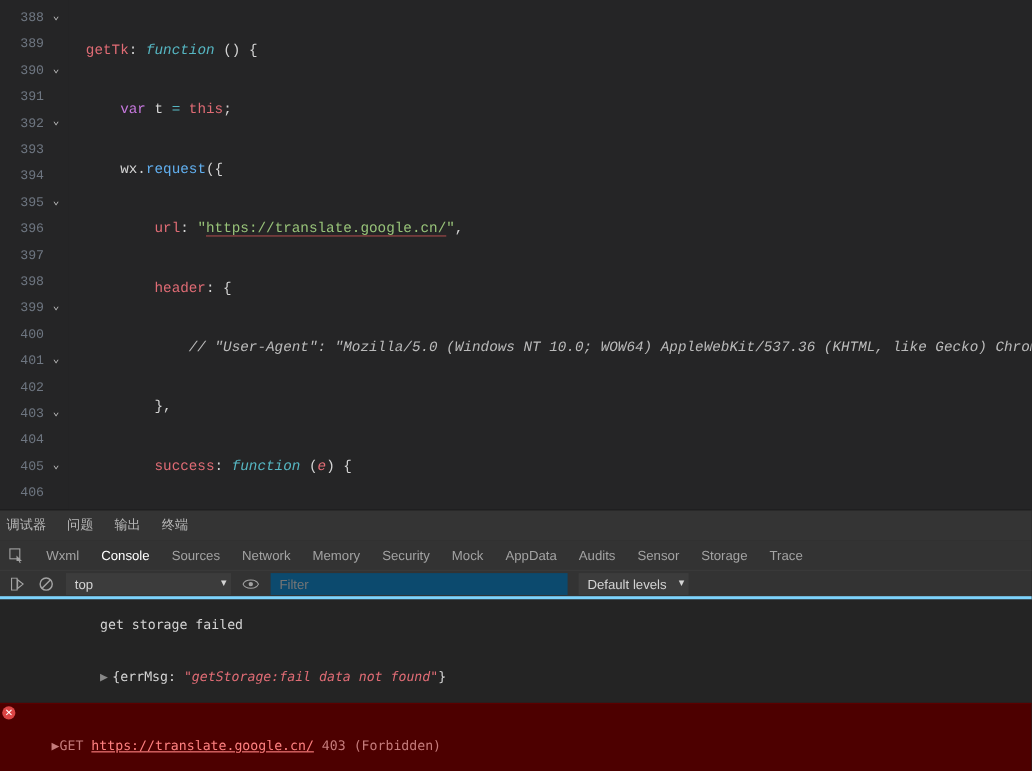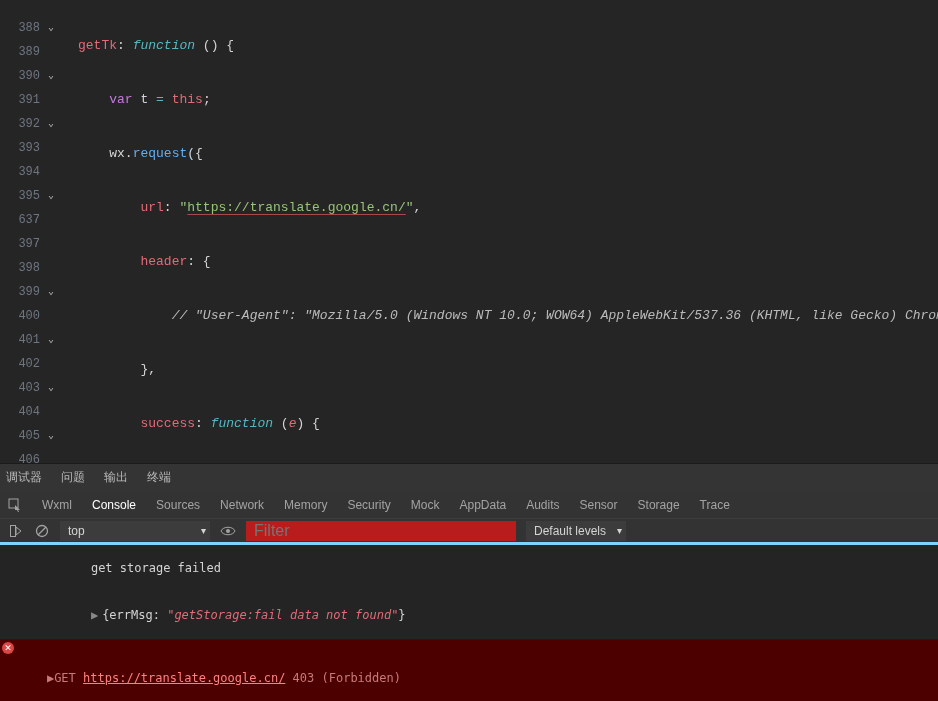--- a/index.html
+++ b/index.html
@@ -19,21 +19,21 @@
     background: #252526;
     height: 463px;
     display: flex;
     overflow: hidden;
   }
   .gutter {
     width: 62px;
     background: #252526;
     color: #6e7681;
     text-align: right;
-    padding-top: 16px;
+    padding-top: 4px;
     flex-shrink: 0;
     user-select: none;
   }
   .gutter-row {
     height: 24px;
     line-height: 24px;
     display: flex;
     justify-content: flex-end;
     align-items: center;
     padding-right: 6px;
@@ -134,27 +134,27 @@
     position: relative;
     color: #d4d4d4;
     width: 150px;
   }
   .dropdown::after {
     content: "▾";
     position: absolute; right: 4px; top: 0;
     font-size: 10px;
   }
   .filter-input {
-    background: #b91c1c;
+    background: #0c4a6e;
     border: none;
     color: #d4d4d4;
     height: 20px;
     padding: 0 8px;
     width: 270px;
-    font-size: 16px;
+    font-size: 12px;
   }
 
   .console-body {
     background: #242424;
     height: calc(701px - 463px - 28px - 28px - 26px);
     overflow: hidden;
     font-size: 12px;
     font-family: Consolas, monospace;
     position: relative;
   }
@@ -224,21 +224,21 @@
       </div>
     <div class="gutter-row">
         <span>394</span>
         <span class="fold-arrow" style="visibility:hidden">⌄</span>
       </div>
     <div class="gutter-row">
         <span>395</span>
         <span class="fold-arrow">⌄</span>
       </div>
     <div class="gutter-row">
-        <span>637</span>
+        <span>396</span>
         <span class="fold-arrow" style="visibility:hidden">⌄</span>
       </div>
     <div class="gutter-row">
         <span>397</span>
         <span class="fold-arrow" style="visibility:hidden">⌄</span>
       </div>
     <div class="gutter-row">
         <span>398</span>
         <span class="fold-arrow" style="visibility:hidden">⌄</span>
       </div>

